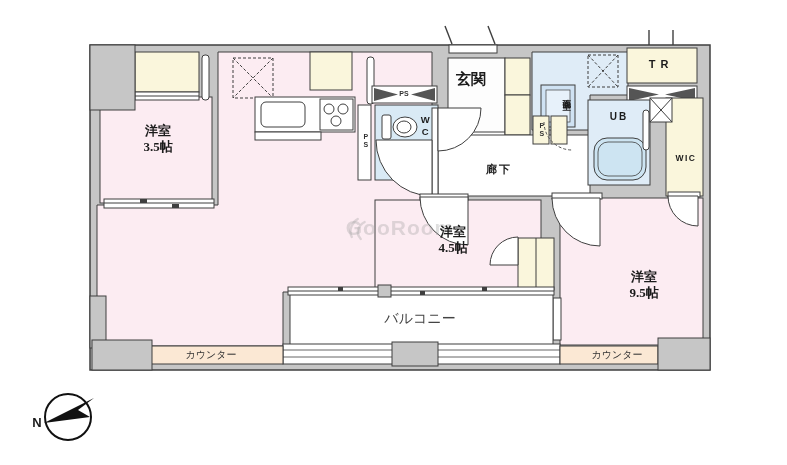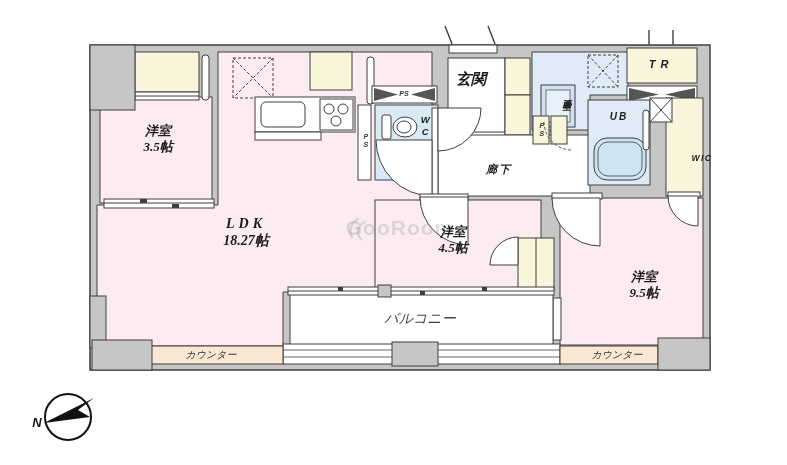--- a/index.html
+++ b/index.html
@@ -1,21 +1,21 @@
 <!DOCTYPE html>
 <html><head>
 <meta charset="utf-8">
 <style>
   html,body{margin:0;padding:0;}
   body{width:787px;height:465px;background:#ffffff;position:relative;overflow:hidden;
        font-family:"Liberation Serif","DejaVu Serif",serif;}
   .stage{position:absolute;inset:0;}
   svg{position:absolute;left:0;top:0;}
   .lbl{position:absolute;transform:translate(-50%,-50%);color:#1b1b1b;text-align:center;
-       white-space:nowrap;line-height:1.22;font-weight:600;font-style:italic;}
+       white-space:nowrap;line-height:1.22;font-weight:600;}
   .v{writing-mode:vertical-rl;text-orientation:upright;letter-spacing:1px;}
   .tiny{font-size:7px;font-weight:700;color:#333;font-family:"Liberation Sans",sans-serif;}
   .wm{position:absolute;transform:translate(-50%,-50%);color:rgba(160,160,160,0.34);
       font-size:21px;font-weight:700;letter-spacing:1px;display:flex;align-items:center;gap:4px;
       font-family:"Liberation Sans",sans-serif;pointer-events:none;}
 </style>
 </head>
 <body>
 
 <div class="stage">
@@ -171,40 +171,36 @@
   <svg width="20" height="26">
     <path d="M6,21 C2,13 8,5 12,3 M15,23 C9,17 13,9 19,6" stroke="rgba(160,160,160,0.34)" stroke-width="2.4" fill="none" stroke-linecap="round"></path>
   </svg>
   <span>GooRoom</span>
 </div>
 
 <div class="lbl" style="left:158px;top:139px;font-size:13px;">
   <div>洋室</div>
   <div>3.5帖</div>
 </div>
-<div class="lbl" style="left:246px;top:232px;font-size:14px;">
-  <div style="letter-spacing:4px;">LDK</div>
-  <div>18.27帖</div>
-</div>
 <div class="lbl" style="left:453px;top:240px;font-size:13px;">
   <div>洋室</div>
   <div>4.5帖</div>
 </div>
 <div class="lbl" style="left:644px;top:285px;font-size:13px;">
   <div>洋室</div>
   <div>9.5帖</div>
 </div>
 
 <div class="lbl" style="left:471px;top:79px;font-size:15px;">玄関</div>
 <div class="lbl" style="left:499px;top:170px;font-size:11px;letter-spacing:2px;">廊下</div>
 <div class="lbl v" style="left:567px;top:94px;font-size:8.5px;">洗面室</div>
 <div class="lbl v" style="left:425px;top:126px;font-size:9.5px;font-family:'Liberation Sans',sans-serif;">WC</div>
 <div class="lbl" style="left:619px;top:117px;font-size:10px;letter-spacing:2px;font-family:'Liberation Sans',sans-serif;">UB</div>
 <div class="lbl" style="left:661px;top:65px;font-size:11px;letter-spacing:5px;font-family:'Liberation Sans',sans-serif;">TR</div>
-<div class="lbl" style="left:686px;top:158px;font-size:8.5px;letter-spacing:1.5px;font-family:'Liberation Sans',sans-serif;margin-left:16px;">WIC</div>
+<div class="lbl" style="left:686px;top:158px;font-size:8.5px;letter-spacing:1.5px;font-family:'Liberation Sans',sans-serif;">WIC</div>
 <div class="lbl" style="left:420px;top:319px;font-size:14px;font-weight:400;color:#444;font-family:'Liberation Sans',sans-serif;">バルコニー</div>
 <div class="lbl" style="left:211px;top:355px;font-size:10px;font-weight:400;color:#333;font-family:'Liberation Sans',sans-serif;">カウンター</div>
 <div class="lbl" style="left:617px;top:355px;font-size:10px;font-weight:400;color:#333;font-family:'Liberation Sans',sans-serif;">カウンター</div>
 
 <div class="lbl tiny" style="left:404px;top:94px;">PS</div>
 <div class="lbl tiny v" style="left:365px;top:141px;">PS</div>
 <div class="lbl tiny v" style="left:541px;top:130px;">PS</div>
 
 <div class="lbl" style="left:37px;top:423px;font-size:13px;font-weight:700;font-family:'Liberation Sans',sans-serif;">N</div>
 </div>

